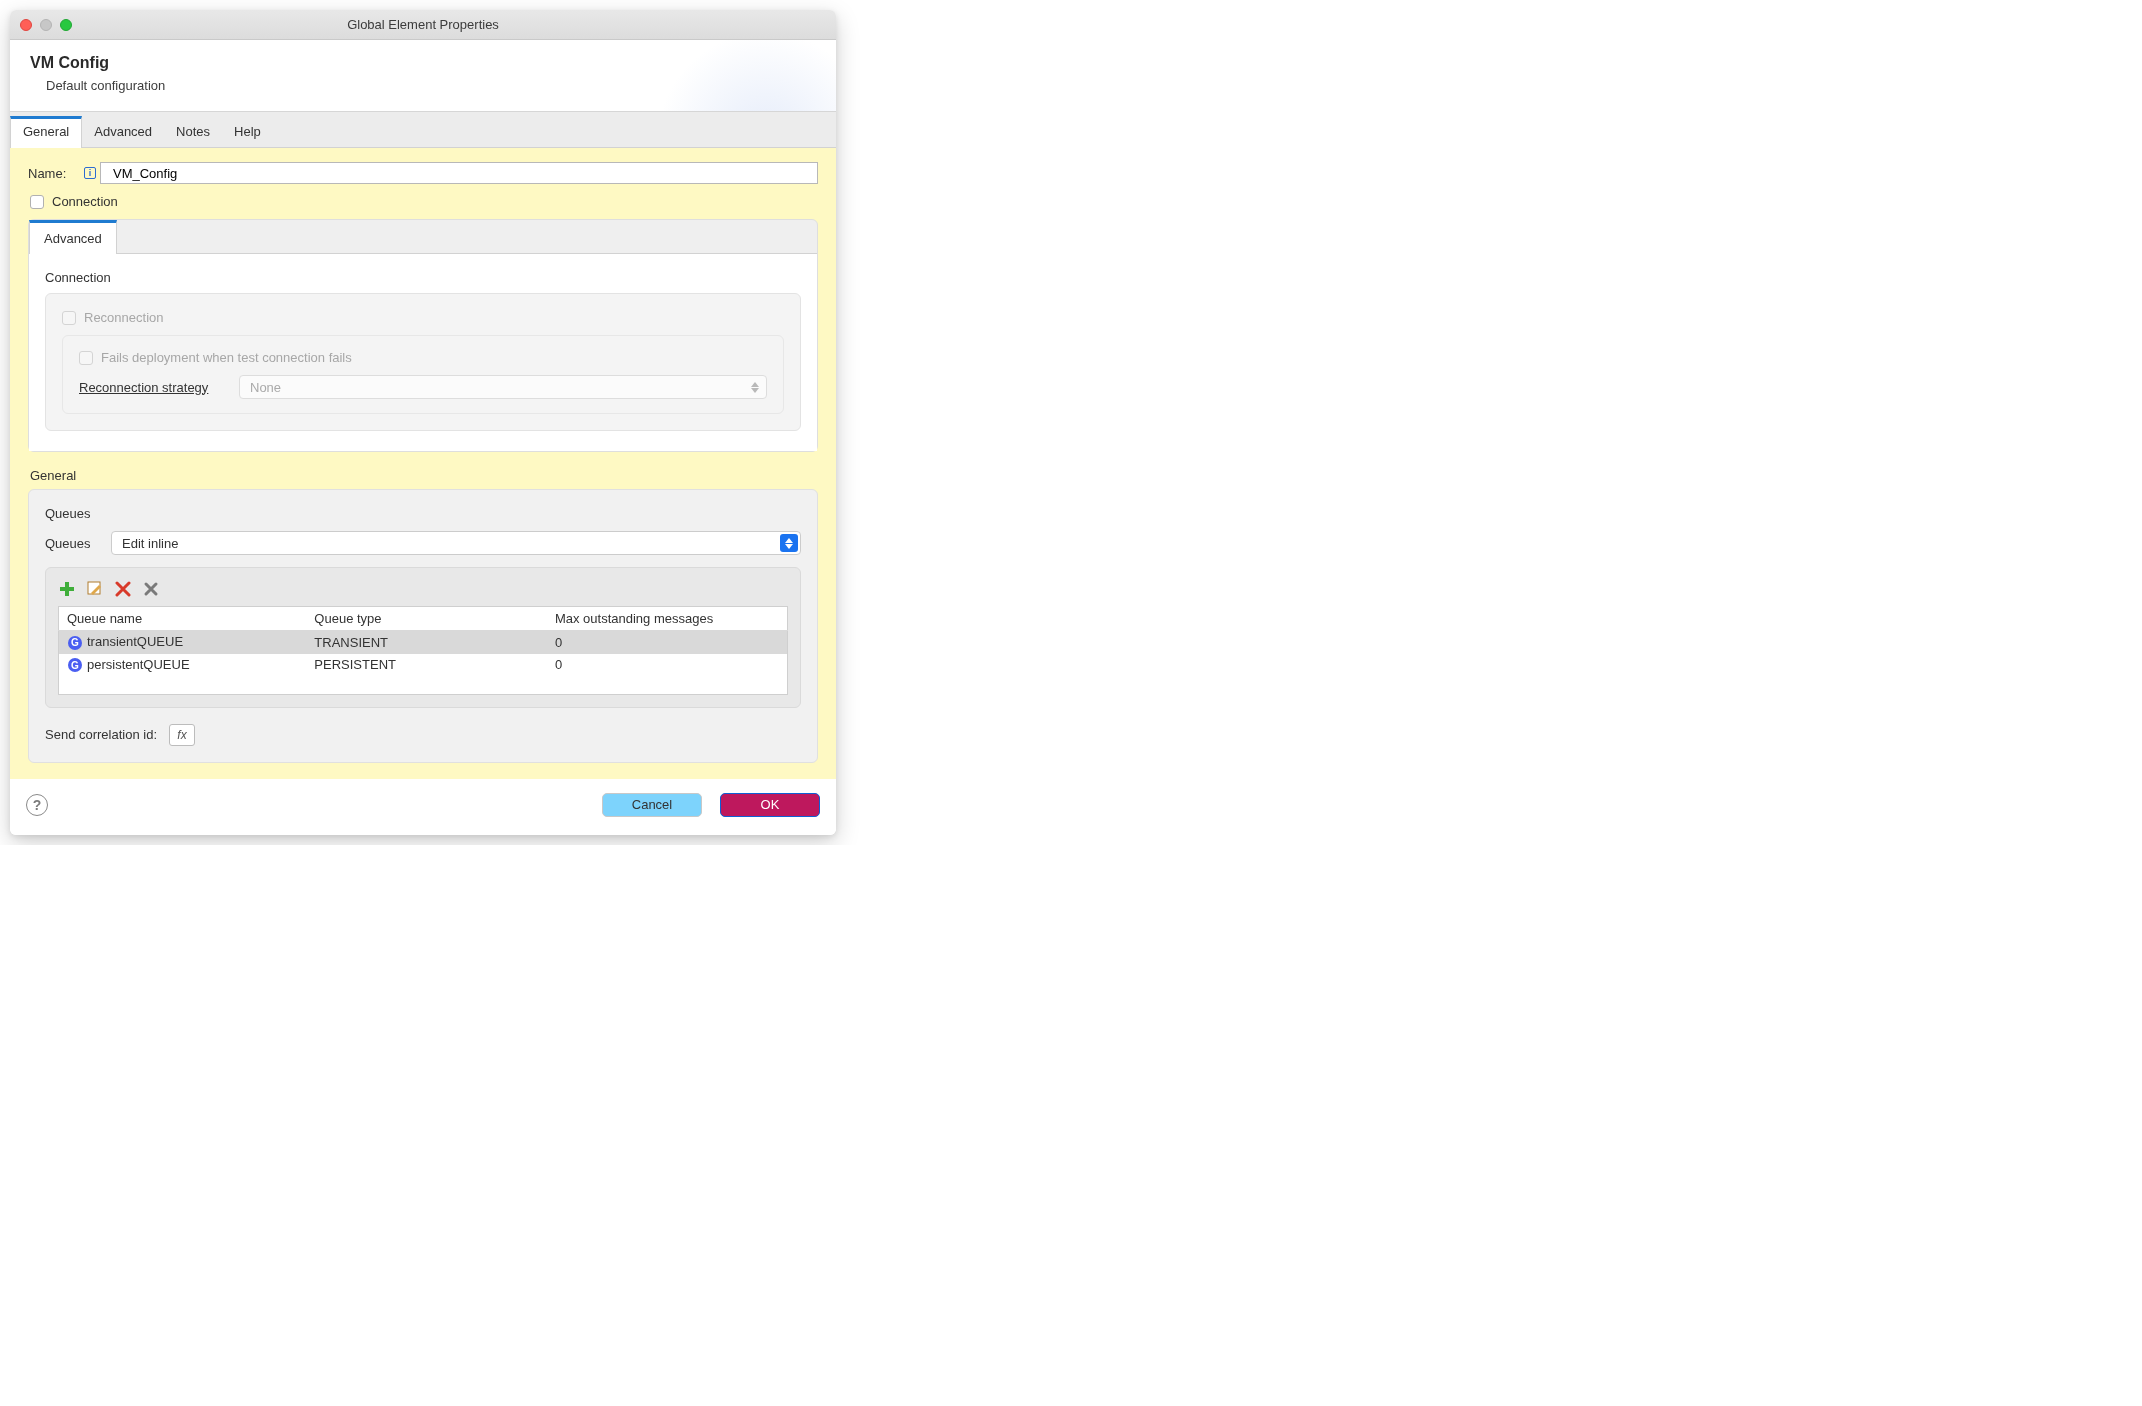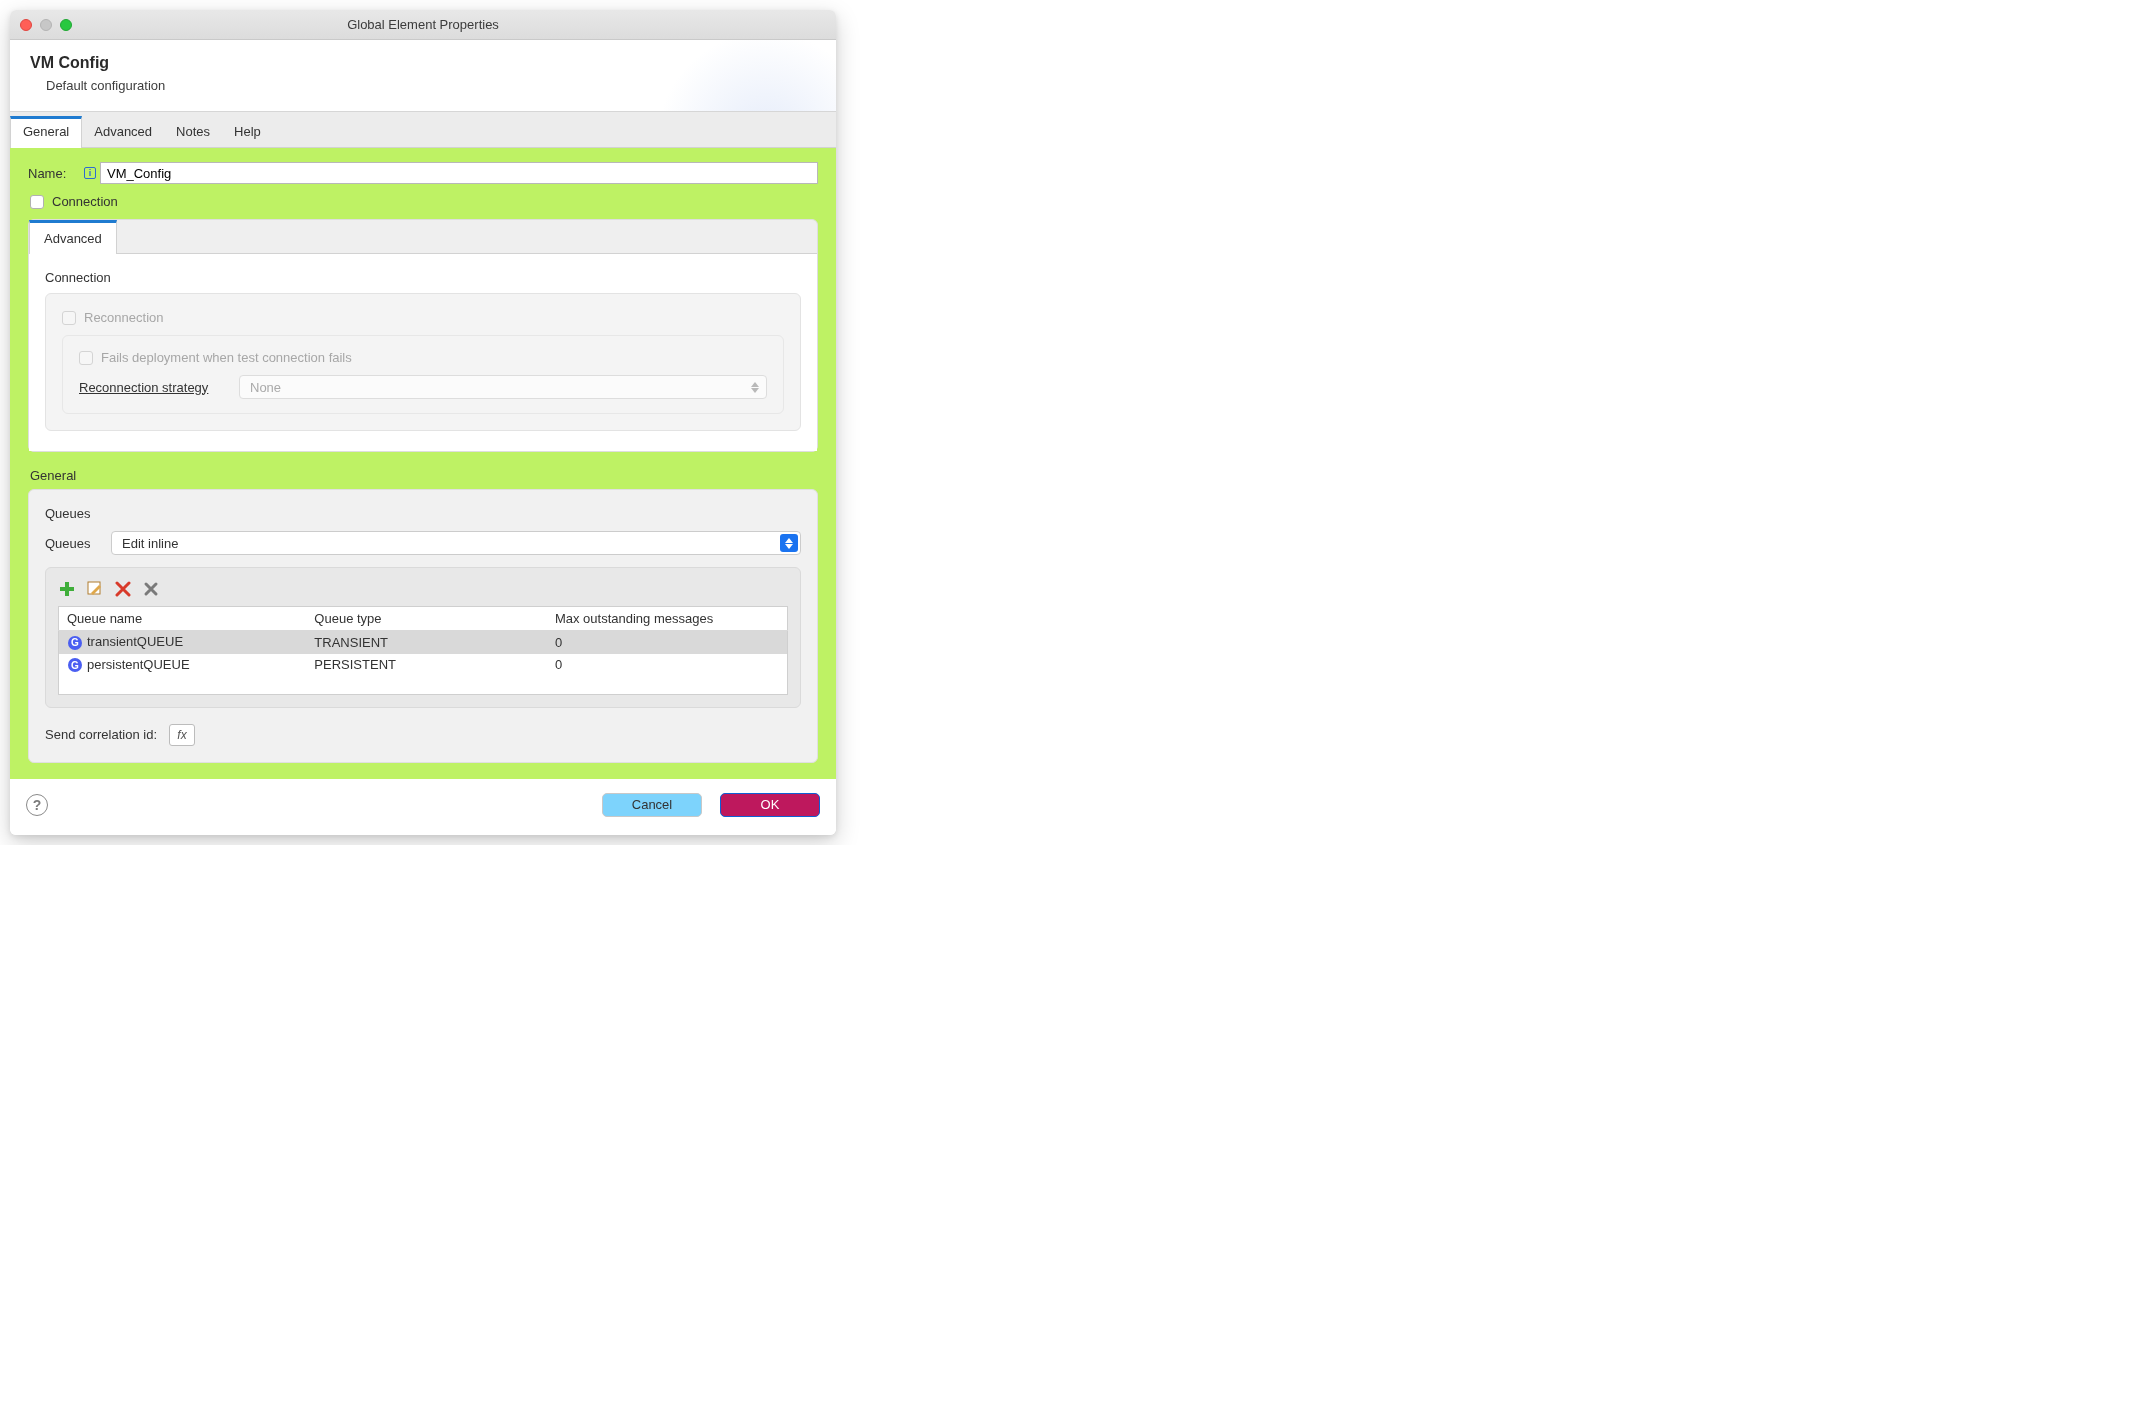--- a/index.html
+++ b/index.html
@@ -55,33 +55,33 @@
     }
     .tabs-bar .tab.active {
       background: #fff;
       border-top: 3px solid #1f7bd0;
       border-left: 1px solid #d2d2d2;
       border-right: 1px solid #d2d2d2;
       margin-bottom: -1px;
       padding-top: 5px;
     }
 
-    .content { padding: 14px 18px 16px 18px; background: #bef264; }
+    .content { padding: 14px 18px 16px 18px; background: #fef9c3; }
 
     .row { display: flex; align-items: center; margin-bottom: 10px; }
     .label { font-size: 13px; color: #333; }
     .name-label { width: 56px; }
     .info-icon { width: 12px; height: 12px; display: inline-flex; align-items: center; justify-content: center; font-size: 9px; color: #2d6cd1; border: 1px solid #2d6cd1; border-radius: 2px; margin-right: 4px; font-weight: 700; }
     .text-input {
       flex: 1;
       height: 22px;
       border: 1px solid #b8b8b8;
       border-radius: 0;
       font-size: 13px;
-      padding: 0 6px;
+      padding: 0 12px;
       background: #fff;
     }
 
     .checkbox { width: 14px; height: 14px; border: 1px solid #b1b1b1; border-radius: 3px; background: #fff; margin-right: 8px; }
     .checkbox.disabled { border-color: #d4d4d4; background: #f6f6f6; }
 
     .panel {
       border: 1px solid #dedede;
       border-radius: 6px;
       background: #efefef;

